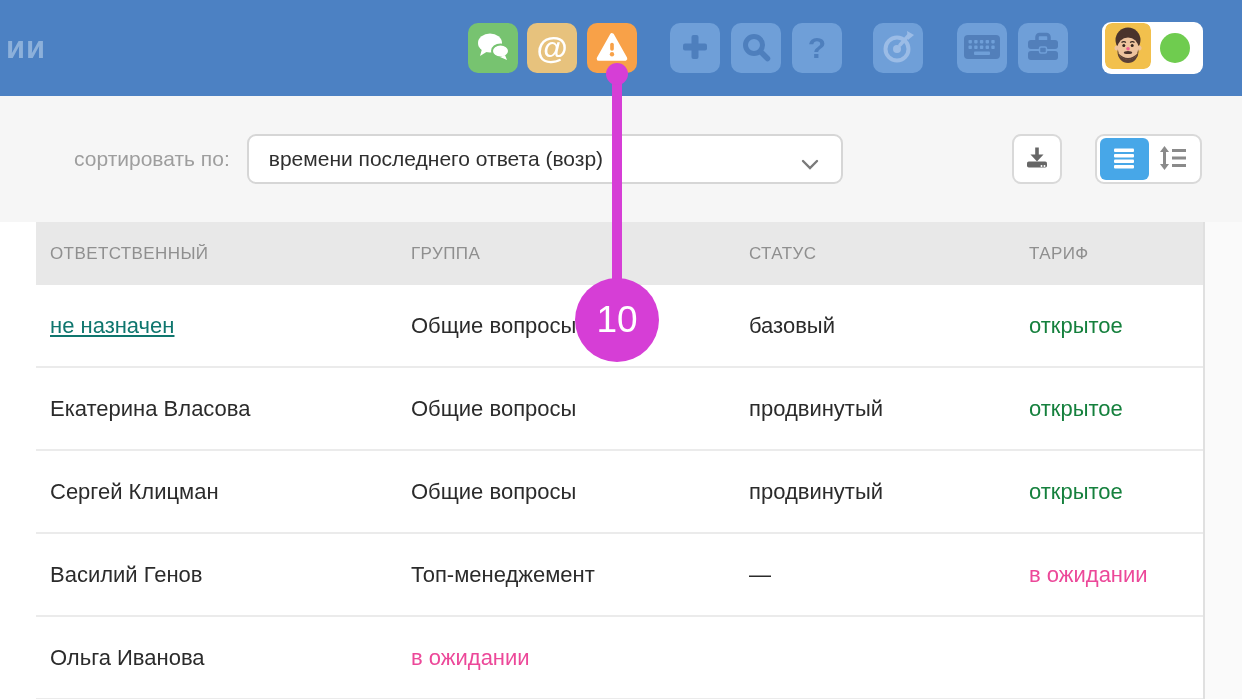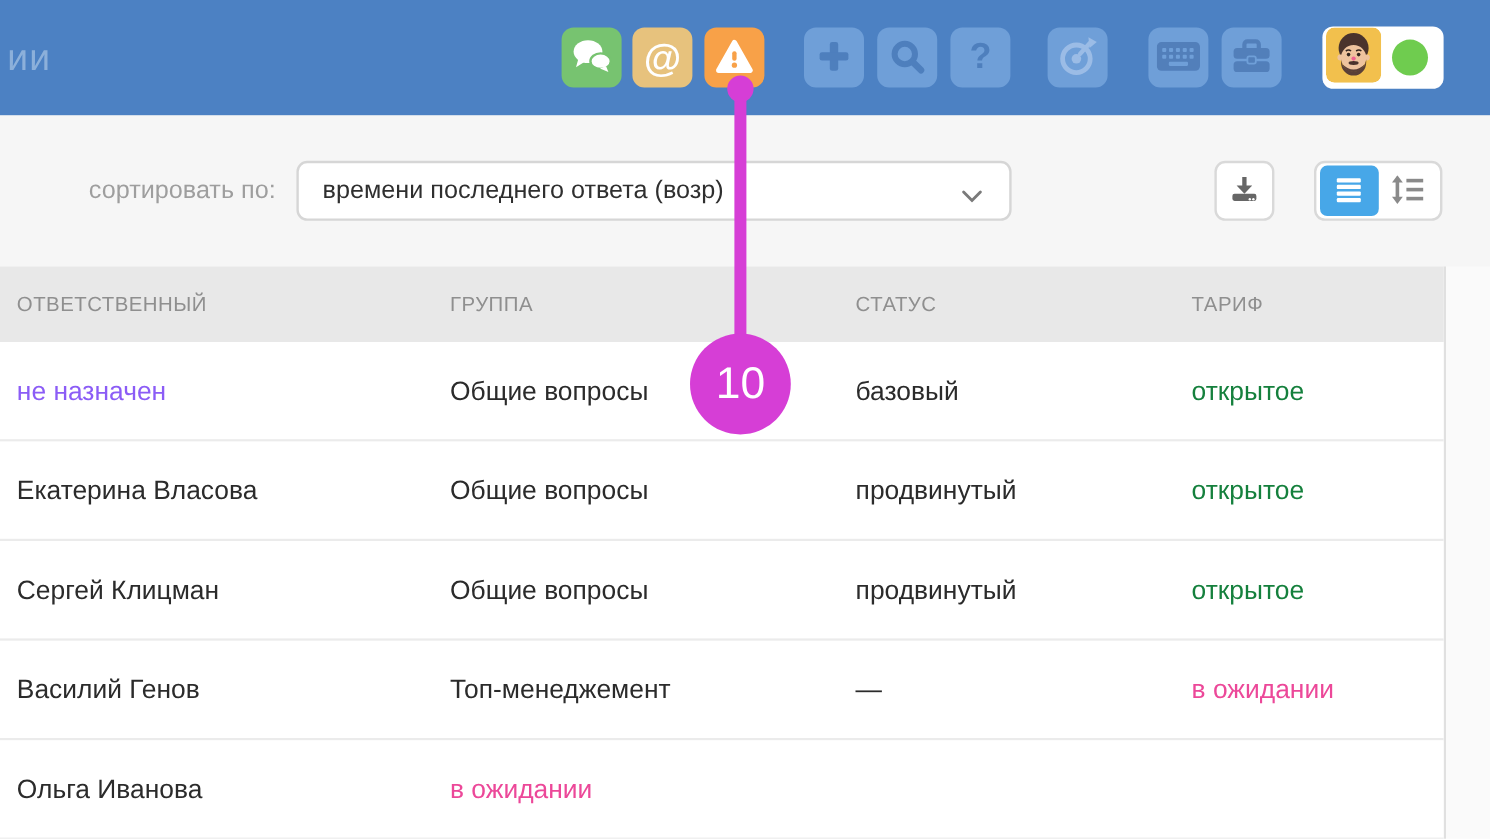--- a/index.html
+++ b/index.html
@@ -1,21 +1,21 @@
 <!DOCTYPE html>
 <html><head>
 <meta charset="utf-8">
 <style>
   * { margin:0; padding:0; box-sizing:border-box; }
   html,body { width:1242px; height:699px; overflow:hidden; background:#fafafa;
     font-family:"Liberation Sans","DejaVu Sans",sans-serif; }
 
   
   .topbar { position:relative; width:1242px; height:96px; background:#4c81c3; }
-  .clipped-text { position:absolute; left:6px; top:30px; font-size:31px; font-weight:normal;
+  .clipped-text { position:absolute; left:6px; top:30px; font-size:31px; font-weight:bold;
     color:#8cb0da; letter-spacing:1px; }
   .tb-btn { position:absolute; top:23px; width:50px; height:50px; border-radius:10px;
     border:none; display:flex; align-items:center; justify-content:center; cursor:pointer; }
   .btn-blue { background:#6f9fd8; }
   .glyph { font-weight:bold; line-height:1; }
 
   .avatar-pill { position:absolute; left:1102px; top:22px; width:101px; height:52px;
     background:#ffffff; border-radius:9px; display:flex; align-items:center; cursor:pointer; }
   .avatar-img { margin-left:3px; border-radius:7px; }
   .status-dot { position:absolute; right:13px; top:11px; width:30px; height:30px;
@@ -35,26 +35,26 @@
     border-radius:9px; display:flex; align-items:center; justify-content:center; cursor:pointer; }
   .toggle-group { margin-left:33px; width:107px; height:50px; background:#fff;
     border:2px solid #d9d9d9; border-radius:9px; display:flex; align-items:center; padding:0 3px; }
   .toggle-seg { flex:1; height:42px; border-radius:6px; display:flex; align-items:center;
     justify-content:center; cursor:pointer; background:transparent; border:none; }
   .toggle-seg.active { background:#47a7e8; }
 
   
   .table { width:1205px; background:#fff; border-right:2px solid #e0e0e0; }
   .tr { display:grid; grid-template-columns:361px 338px 280px 1fr; align-items:center;
-    padding-left:14px; }
+    padding-left:14px;margin-left:36px; }
   .thead { height:63px; background:#e8e8e8; }
   .th { font-size:17px; color:#8f8f8f; letter-spacing:0.4px; }
   .row { height:83px; border-bottom:2px solid #ebebeb; background:#fff; cursor:pointer; }
   .td { font-size:22px; color:#2b2b2b; }
-  .td.unassigned { color:#8b5cf6; }
+  .td.unassigned { color:#0f766e;text-decoration:underline; }
   .td.status-open { color:#15803d; }
   .td.status-pending { color:#ec4899; }
 
   
   .anno-dot { position:absolute; left:606px; top:63px; width:22px; height:22px;
     border-radius:50%; background:#d63ed6; z-index:60; }
   .anno-line { position:absolute; left:612px; top:74px; width:10px; height:210px;
     background:#d63ed6; z-index:55; }
   .anno-badge { position:absolute; left:575px; top:278px; width:84px; height:84px;
     border-radius:50%; background:#d63ed6; color:#fff; font-size:37px; font-weight:normal;

